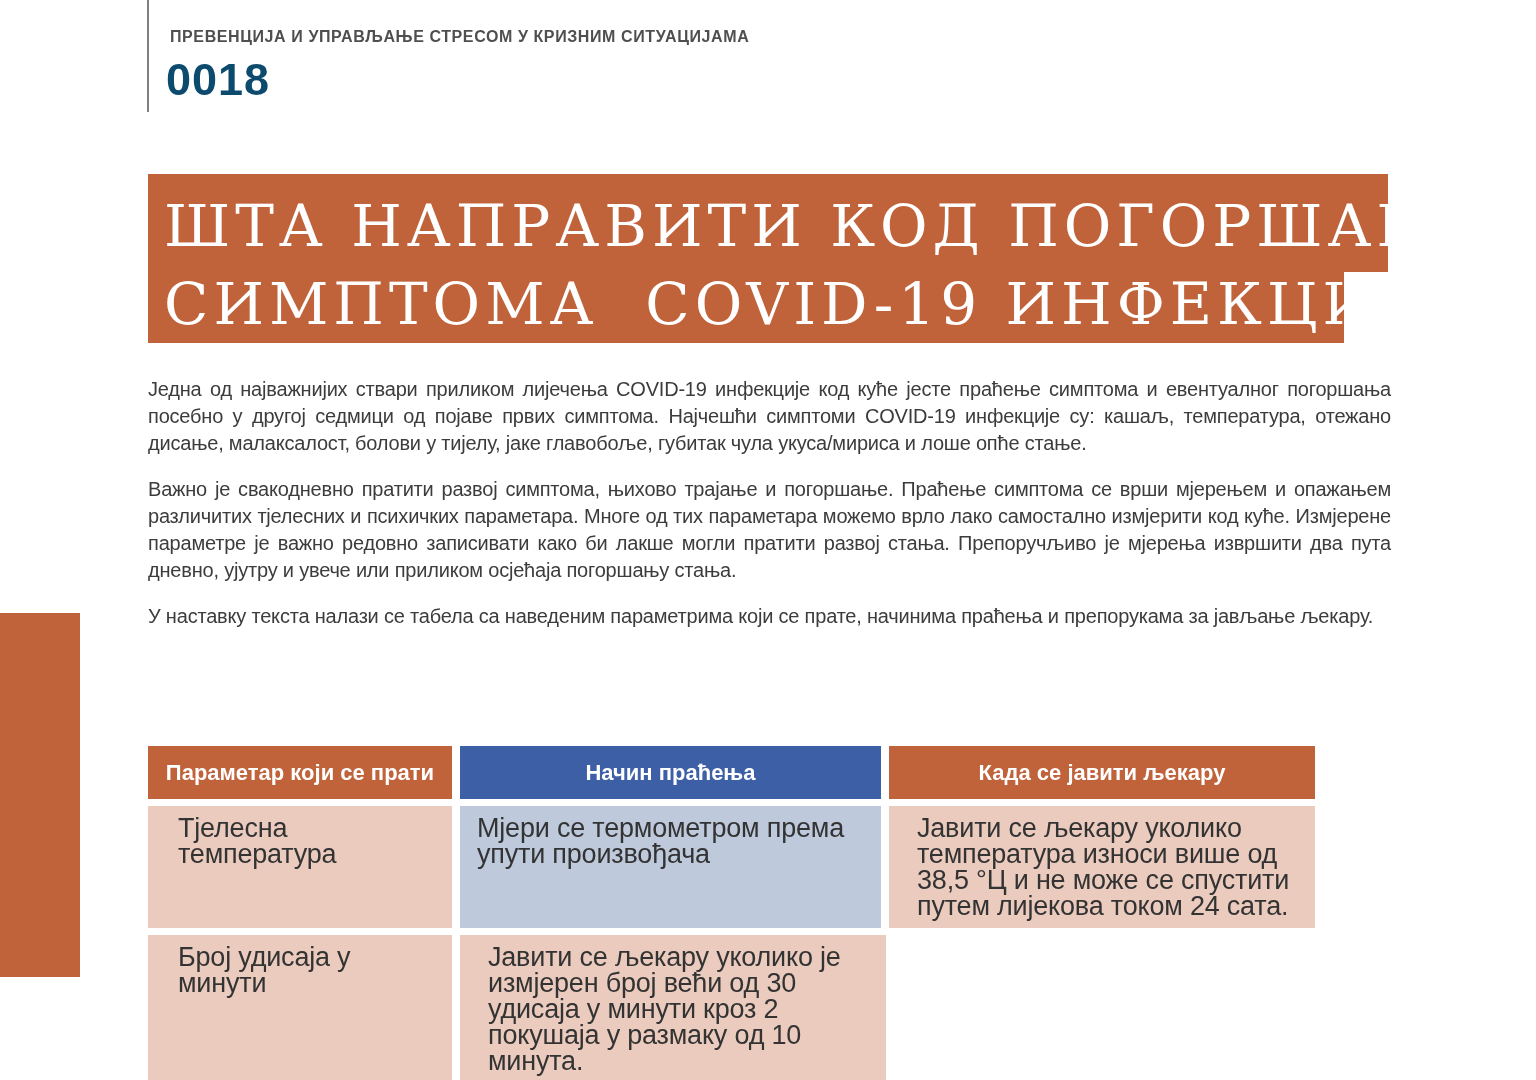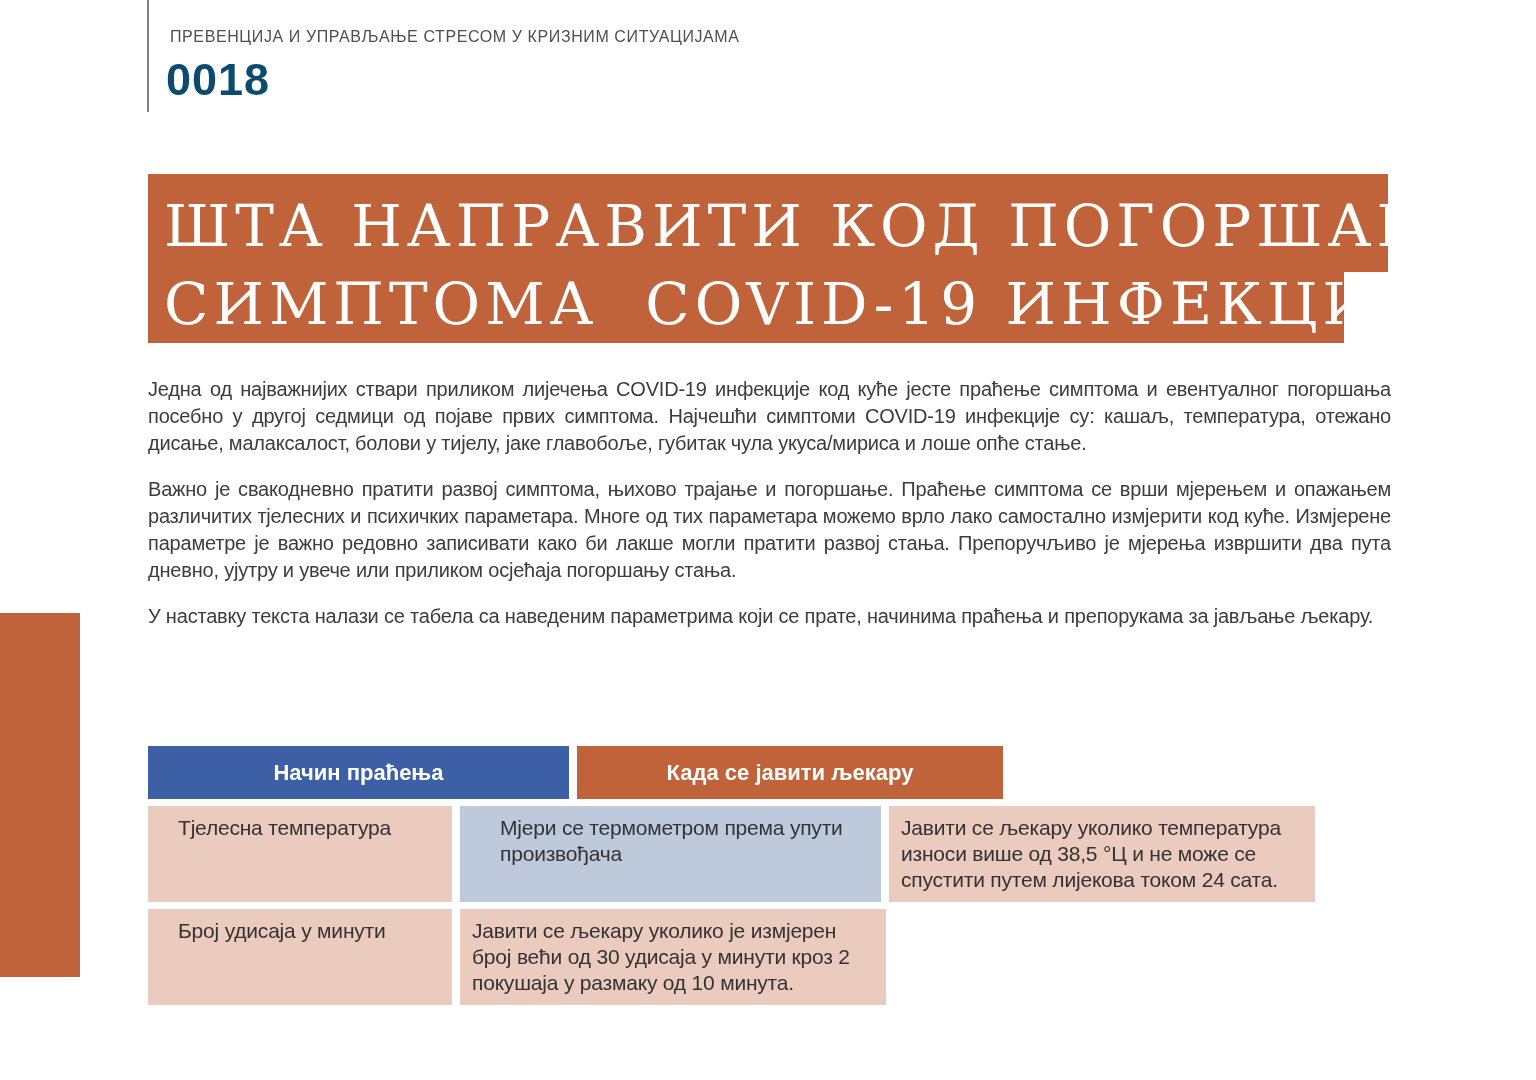--- a/index.html
+++ b/index.html
@@ -6,21 +6,21 @@
   html, body { width: 1536px; height: 1080px; background: #ffffff; overflow: hidden; }
   body { font-family: "Liberation Sans", "DejaVu Sans", sans-serif; position: relative; }
 
   .page { position: absolute; inset: 0; background: #ffffff; }
 
   
   .top-rule { position: absolute; left: 147px; top: 0; width: 2px; height: 112px; background: #7f7f7f; }
 
   
   .kicker { position: absolute; left: 170px; top: 28px; font-size: 16px; letter-spacing: 0.6px;
-            color: #4f4f4f; font-weight: 400; white-space: nowrap; font-stretch: condensed; }
+            color: #4f4f4f; font-weight: 700; white-space: nowrap; font-stretch: condensed; }
   .pagenum { position: absolute; left: 166px; top: 54px; font-size: 45px; font-weight: 700;
              color: #0c4a6e; letter-spacing: 1px; font-stretch: condensed; }
 
   
   .banner-row { position: absolute; left: 148px; background: #c0633b; color: #ffffff;
                 font-family: "DejaVu Serif", "Liberation Serif", serif; white-space: nowrap;
                 overflow: hidden; }
   .banner-row1 { top: 174px; width: 1240px; height: 98px; line-height: 104px;
                  font-size: 58px; letter-spacing: 5px; padding-left: 16px; }
   .banner-row2 { top: 272px; width: 1196px; height: 71px; line-height: 64px;
@@ -39,29 +39,29 @@
   .table { position: absolute; left: 148px; top: 746px; width: 1241px; }
   .trow { display: flex; gap: 8px; }
   .trow + .trow { margin-top: 7px; }
   .c1 { width: 304px; flex: none; }
   .c2 { width: 421px; flex: none; }
   .c3 { width: 426px; flex: none; }
   .th { height: 53px; display: flex; align-items: center; justify-content: center;
         color: #ffffff; font-size: 22px; font-weight: 700; font-stretch: condensed; }
   .th-orange { background: #c0633b; }
   .th-blue { background: #3c5fa6; }
-  .td { font-size: 21px; line-height: 26px; color: #333333; padding-top: 9px; padding-bottom: 9px;
+  .td { font-size: 27px; line-height: 26px; color: #333333; padding-top: 9px; padding-bottom: 9px;
         font-stretch: condensed; letter-spacing: -0.2px; }
   .td-pink { background: #eacbbe; }
   .td-blue { background: #bec9dc; }
   .row1 .td { min-height: 81px; }
   .row2 .td { min-height: 86px; }
   .td.c1 { padding-left: 30px; padding-right: 12px; }
-  .td.c2 { padding-left: 40px; padding-right: 24px; }
-  .td.c3 { padding-left: 12px; padding-right: 8px; }
+  .td.c2 { padding-left: 17px; padding-right: 24px; }
+  .td.c3 { padding-left: 28px; padding-right: 8px; }
 </style>
 </head>
 <body>
 
 <div class="page">
 
   <div class="top-rule"></div>
 
   <div class="kicker">ПРЕВЕНЦИЈА И УПРАВЉАЊЕ СТРЕСОМ У КРИЗНИМ СИТУАЦИЈАМА</div>
   <div class="pagenum">0018</div>
@@ -72,20 +72,21 @@
   <div class="copy">
     <p>Једна од најважнијих ствари приликом лијечења COVID-19 инфекције код куће јесте праћење симптома и евентуалног погоршања посебно у другој седмици од појаве првих симптома. Најчешћи симптоми COVID-19 инфекције су: кашаљ, температура, отежано дисање, малаксалост, болови у тијелу, јаке главобоље, губитак чула укуса/мириса и лоше опће стање.</p>
     <p>Важно је свакодневно пратити развој симптома, њихово трајање и погоршање. Праћење симптома се врши мјерењем и опажањем различитих тјелесних и психичких параметара. Многе од тих параметара можемо врло лако самостално измјерити код куће. Измјерене параметре је важно редовно записивати како би лакше могли пратити развој стања. Препоручљиво је мјерења извршити два пута дневно, ујутру и увече или приликом осјећаја погоршању стања.</p>
     <p>У наставку текста налази се табела са наведеним параметрима који се прате, начинима праћења и препорукама за јављање љекару.</p>
   </div>
 
   <div class="left-block"></div>
 
   <div class="table">
     <div class="trow">
+      <div class="th th-orange c1">Параметар који се прати</div>
       <div class="th th-blue c2">Начин праћења</div>
       <div class="th th-orange c3">Када се јавити љекару</div>
     </div>
     <div class="trow row1">
       <div class="td td-pink c1">Тјелесна температура</div>
       <div class="td td-blue c2">Мјери се термометром према упути произвођача</div>
       <div class="td td-pink c3">Јавити се љекару уколико температура износи више од 38,5 °Ц и не може се спустити путем лијекова током 24 сата.</div>
     </div>
     <div class="trow row2">
       <div class="td td-pink c1">Број удисаја у минути</div>

